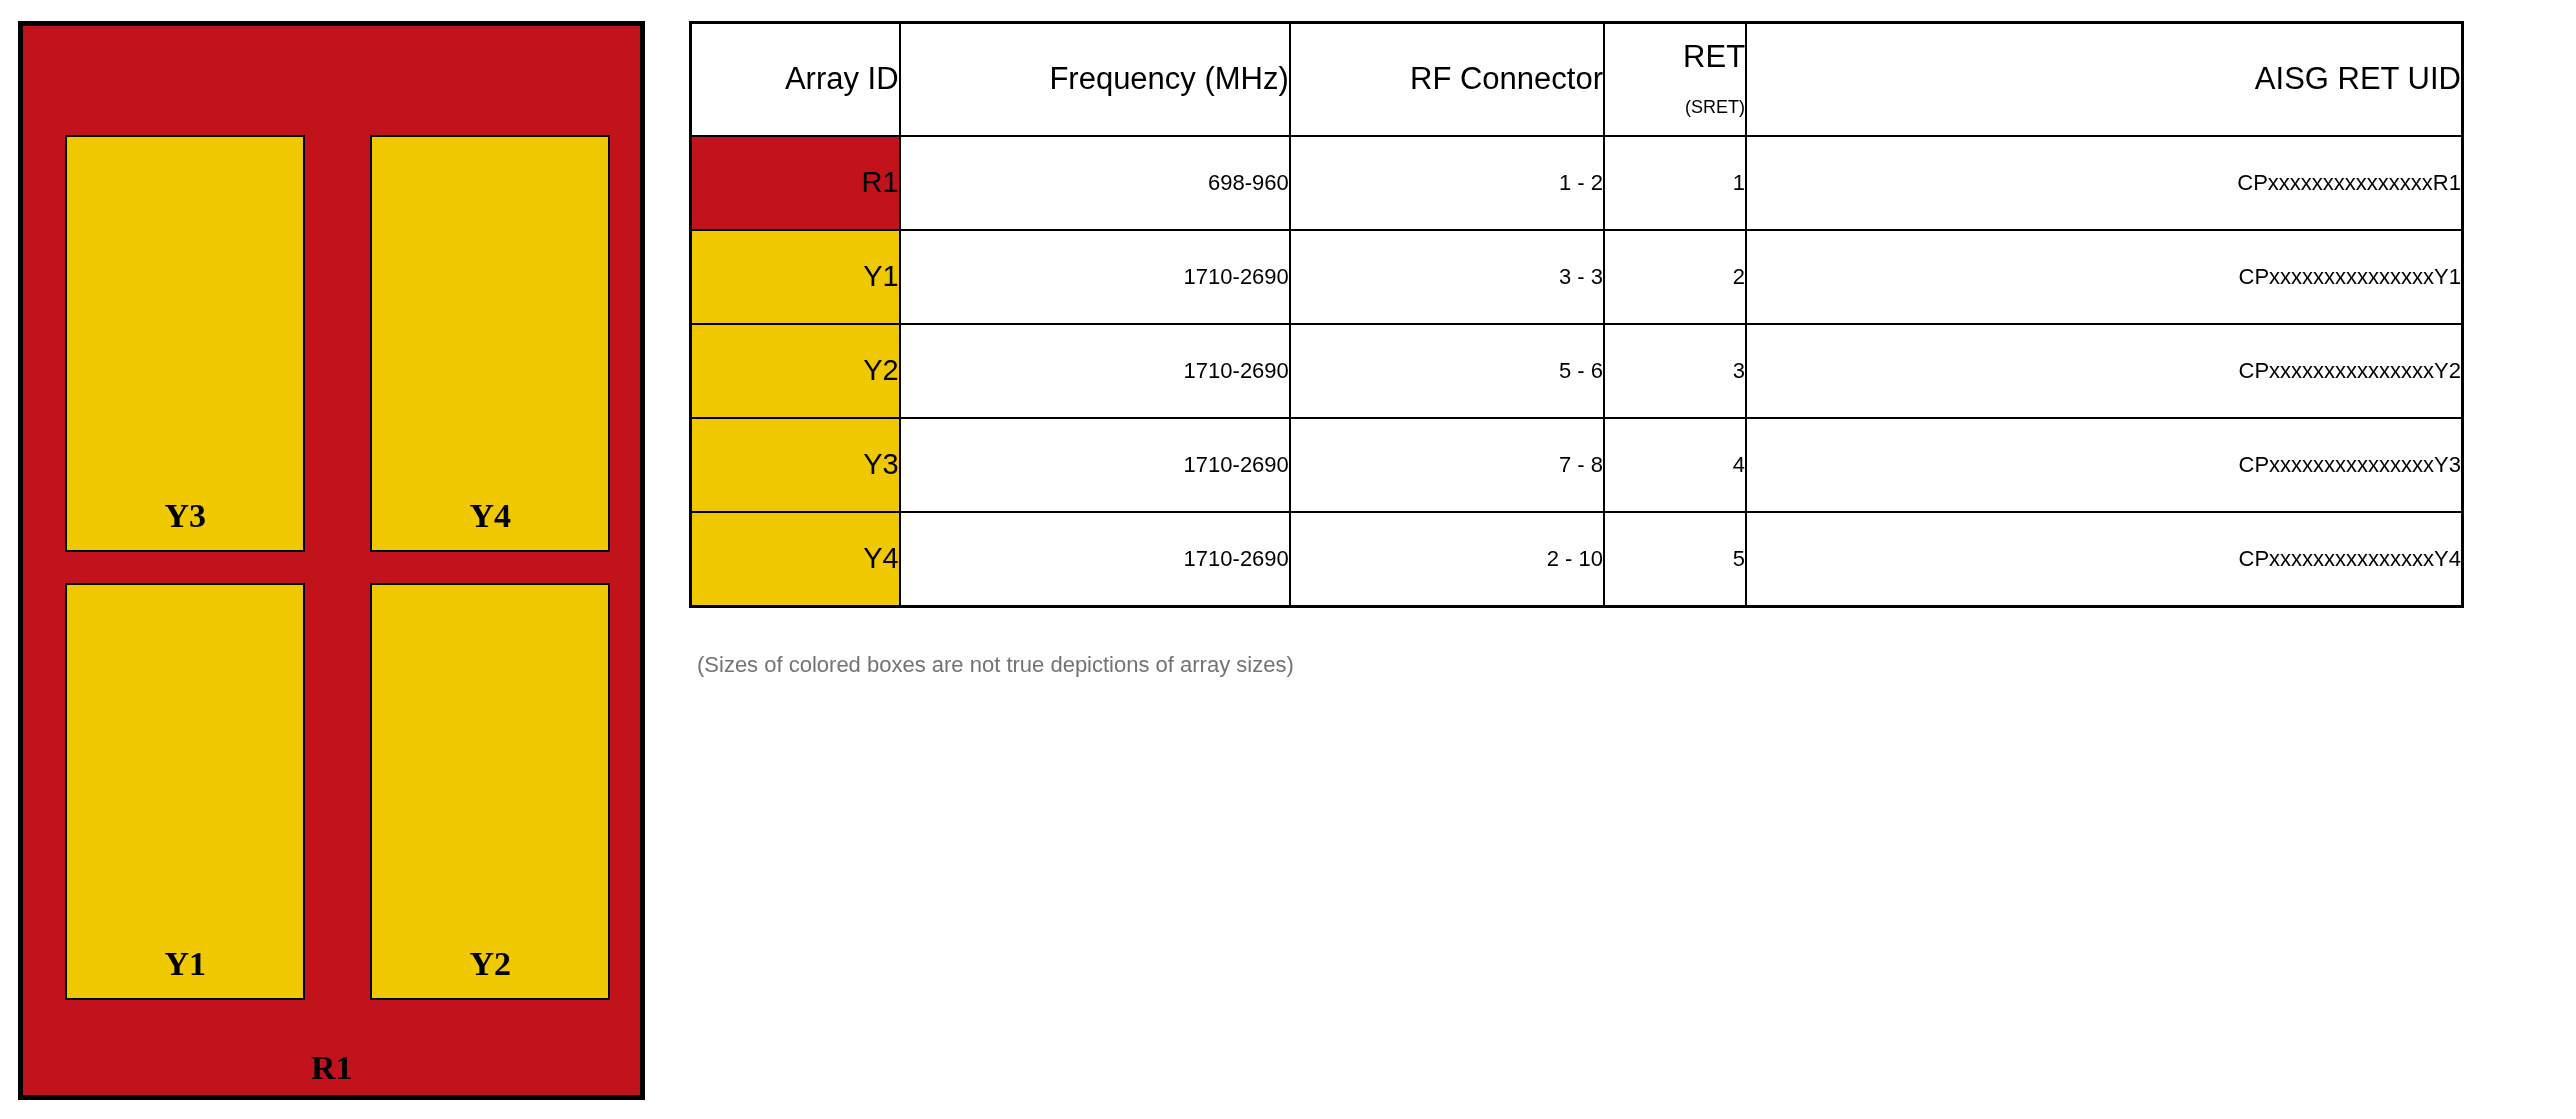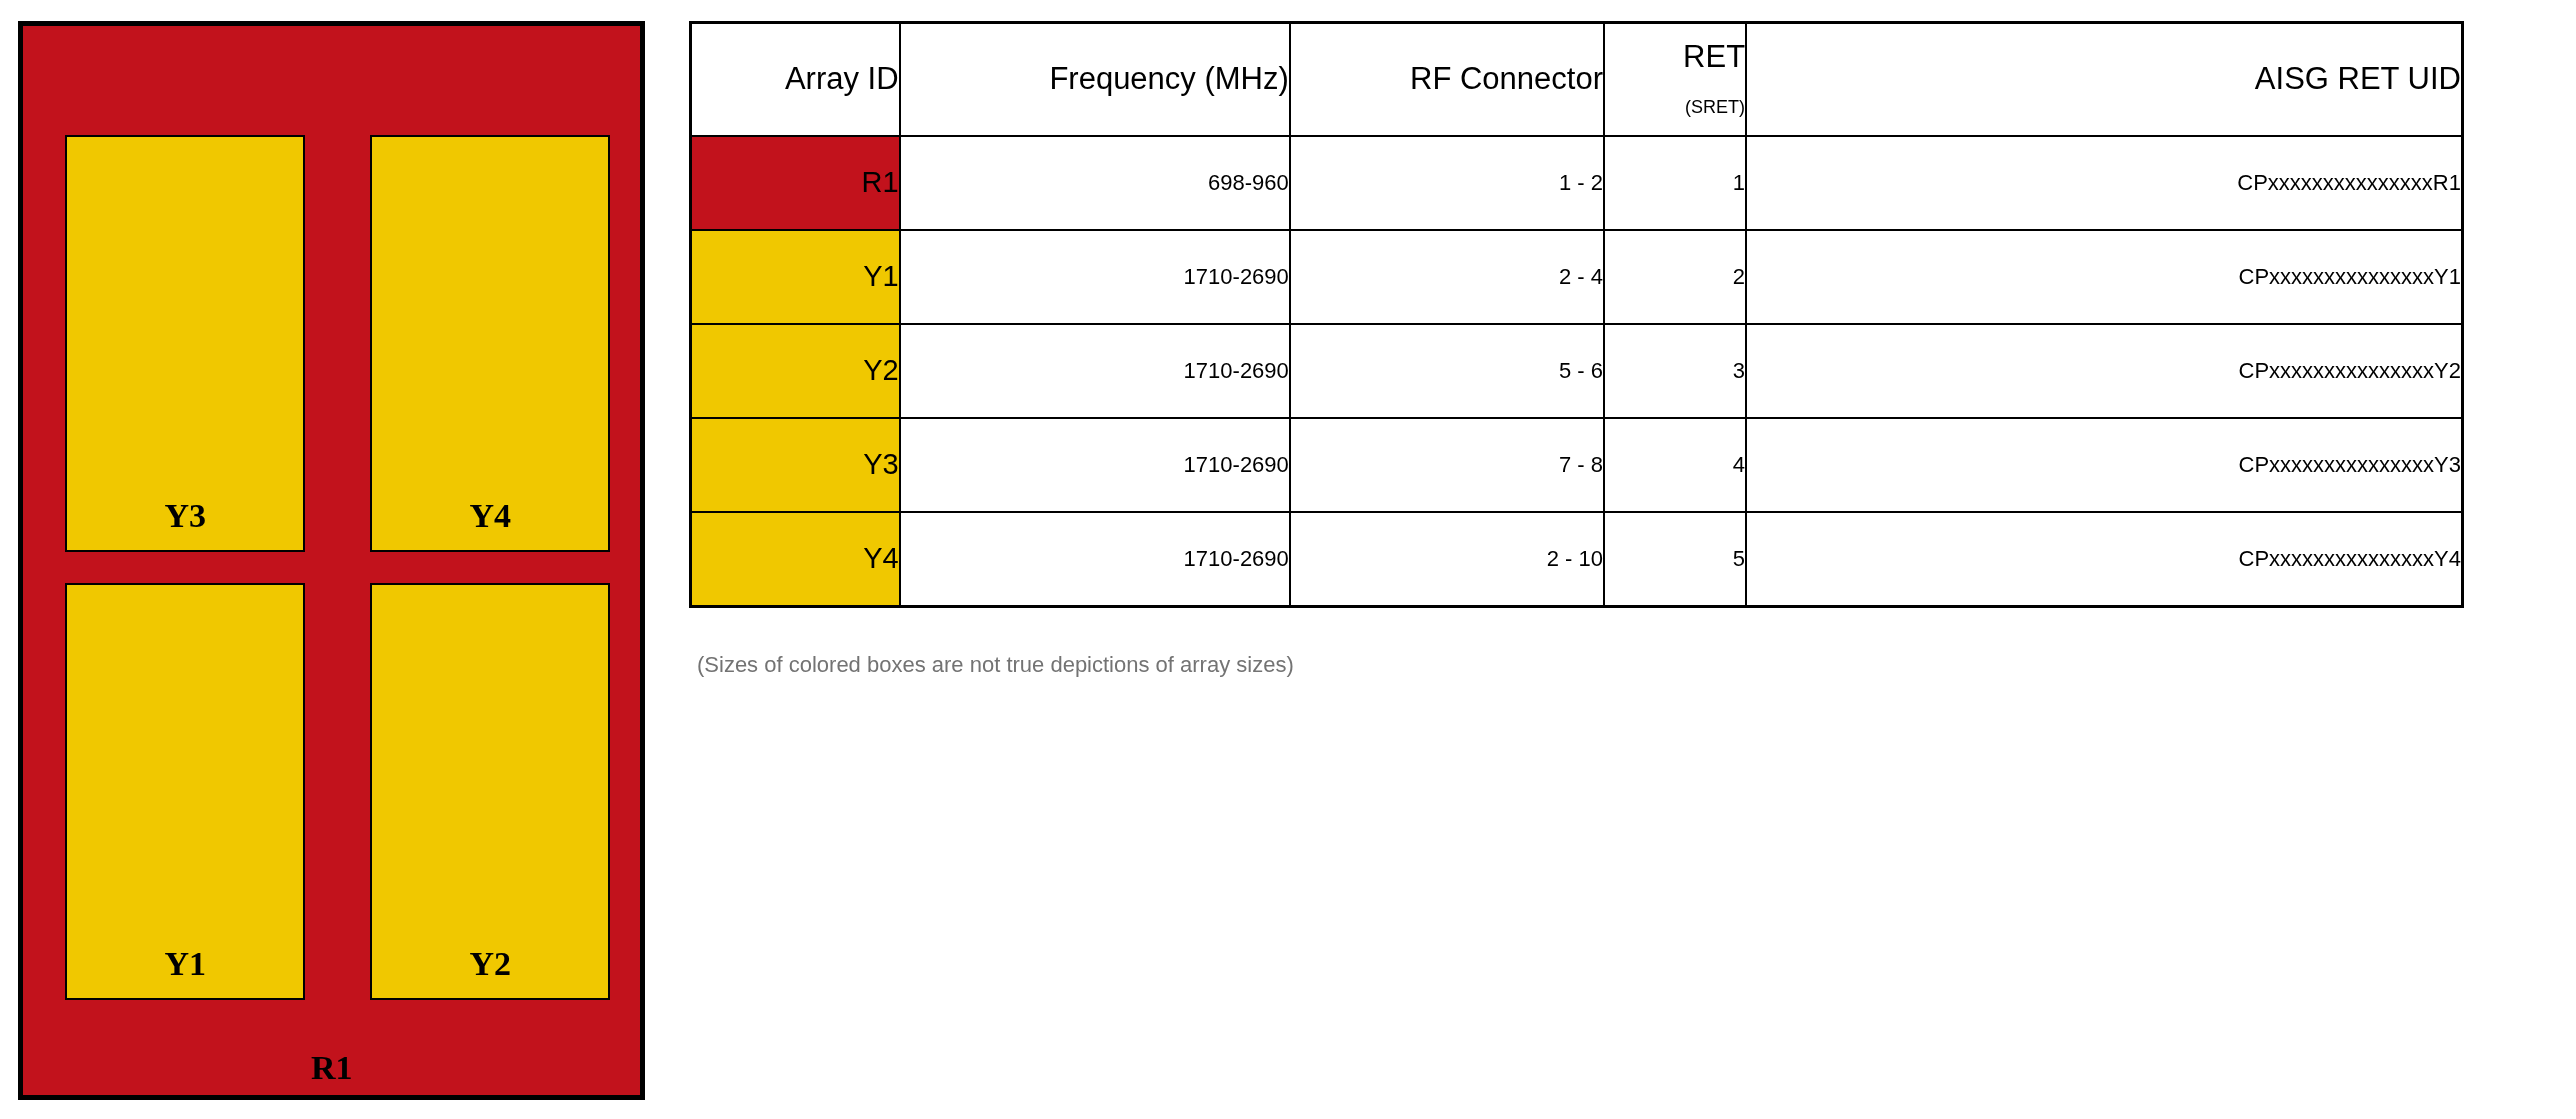--- a/index.html
+++ b/index.html
@@ -169,21 +169,21 @@
       <tr>
         <td class="cell-arrayid swatch-red">R1</td>
         <td>698-960</td>
         <td>1 - 2</td>
         <td>1</td>
         <td>CPxxxxxxxxxxxxxxxR1</td>
       </tr>
       <tr>
         <td class="cell-arrayid swatch-yellow">Y1</td>
         <td>1710-2690</td>
-        <td>2 - 4</td>
+        <td>3 - 3</td>
         <td>2</td>
         <td>CPxxxxxxxxxxxxxxxY1</td>
       </tr>
       <tr>
         <td class="cell-arrayid swatch-yellow">Y2</td>
         <td>1710-2690</td>
         <td>5 - 6</td>
         <td>3</td>
         <td>CPxxxxxxxxxxxxxxxY2</td>
       </tr>

